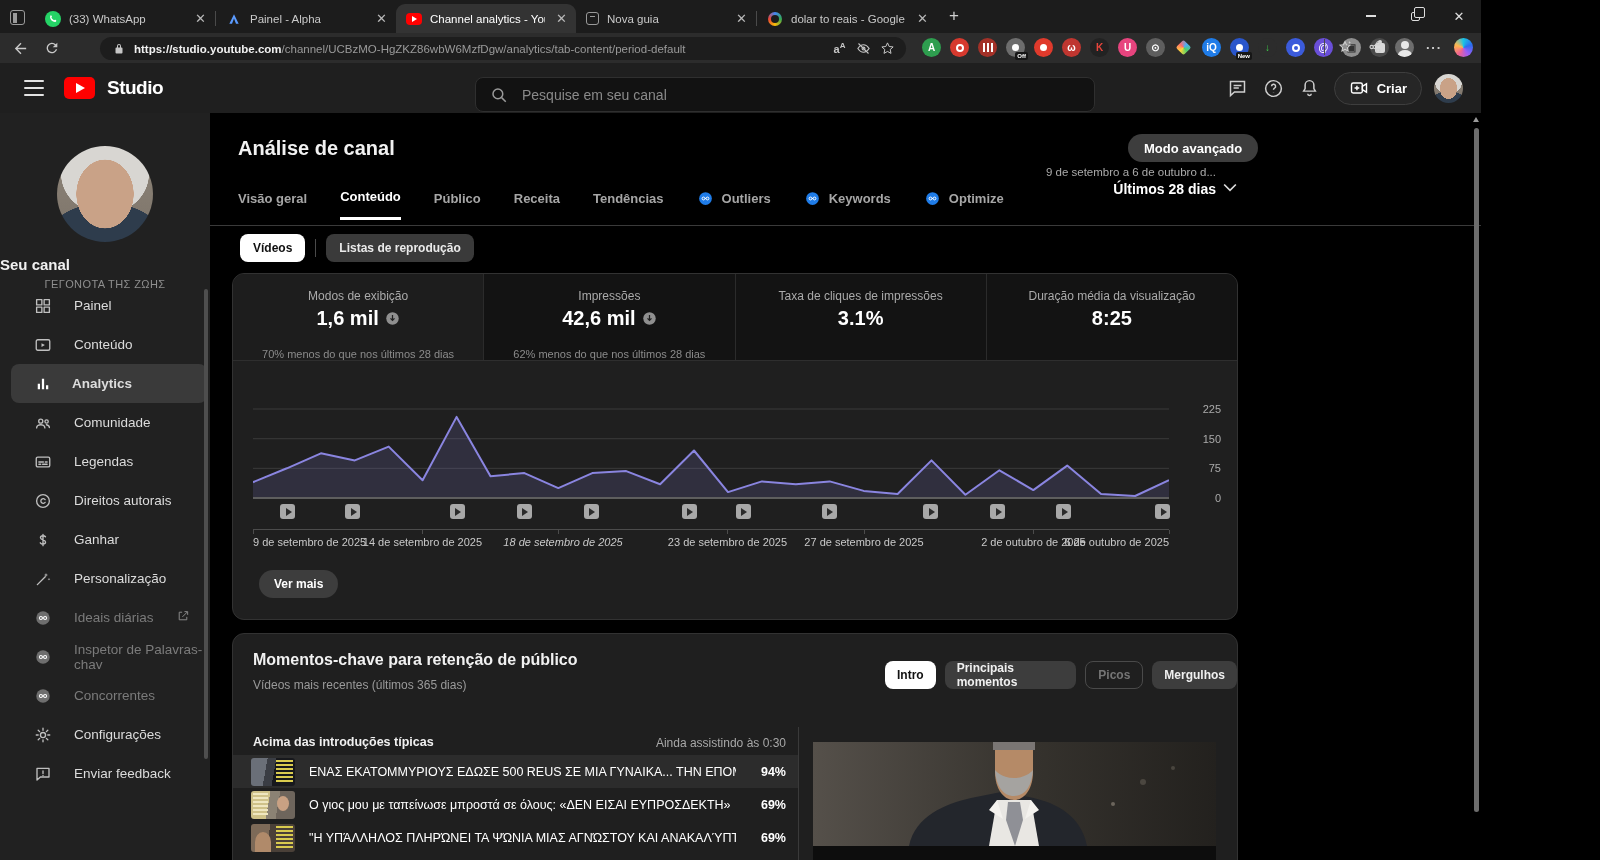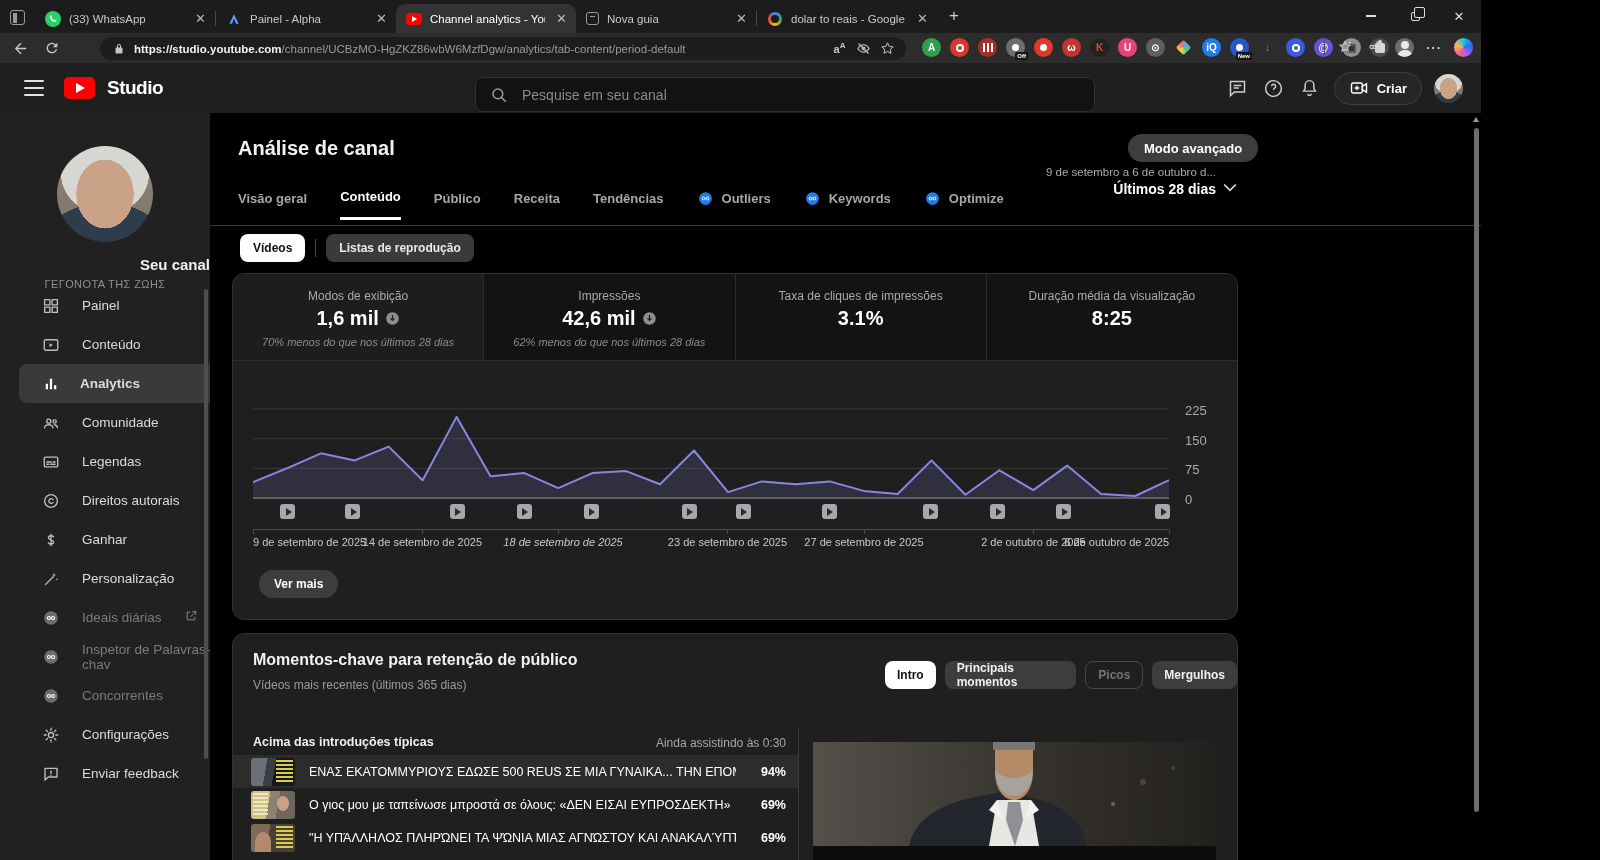--- a/index.html
+++ b/index.html
@@ -82,23 +82,23 @@
   .portrait{background:
      radial-gradient(ellipse 30% 36% at 50% 50%, #c9a287 0 99%, transparent 100%),
      radial-gradient(ellipse 46% 42% at 50% 29%, #d8d6d2 0 99%, transparent 100%),
      radial-gradient(ellipse 64% 44% at 50% 103%, #2e3c4c 0 99%, transparent 100%),
      linear-gradient(#8d8478,#7d746a);}
   .sh-avatar{width:29px;height:29px;border-radius:50%;}
 
   
   .sidebar{position:absolute;left:0;top:113px;width:210px;bottom:0;background:#212121;overflow:hidden;}
   .sb-avatar{position:absolute;left:57px;top:33px;width:96px;height:96px;border-radius:50%;}
-  .sb-title{position:absolute;left:0;top:143px;width:210px;text-align:right;font-size:15px;font-weight:bold;color:#f1f1f1;}
+  .sb-title{position:absolute;left:0;top:143px;width:210px;text-align:left;font-size:15px;font-weight:bold;color:#f1f1f1;}
   .sb-sub{position:absolute;left:0;top:165px;width:210px;text-align:center;font-size:11px;color:#8f8f8f;letter-spacing:.4px;}
-  .sb-menu{position:absolute;left:12px;top:173px;width:210px;}
+  .sb-menu{position:absolute;left:4px;top:173px;width:210px;}
   .sb-item{height:39px;display:flex;align-items:center;padding-left:30px;gap:22px;color:#dcdcdc;font-size:13.5px;}
   .sb-item .sb-ic{width:18px;height:18px;color:#bfbfbf;flex:none;display:flex;align-items:center;justify-content:center;font-size:16px;}
   .sb-item.active{background:#3a3a3a;border-radius:8px;margin:0 7px;padding-left:23px;font-weight:bold;gap:20px;}
   .sb-item.active .sb-ic{color:#fff;}
   .sb-item.dim{color:#7b7b7b;}
   .sb-item.dim .sb-ic{color:#7b7b7b;}
   .sb-ext{margin-left:auto;margin-right:24px;color:#8a8a8a;}
   .sb-scroll{position:absolute;right:2px;top:176px;width:4px;height:470px;background:#4e4e4e;border-radius:2px;}
 
   
@@ -123,23 +123,23 @@
 
   .card{position:absolute;background:#1f1f1f;border:1px solid #323232;border-radius:12px;}
   #card1{left:22px;top:160px;width:1006px;height:347px;}
   .mrow{position:absolute;top:0;left:0;width:100%;height:87px;display:flex;border-bottom:1px solid #2e2e2e;
         border-radius:11px 11px 0 0;overflow:hidden;}
   .mcol{flex:1;background:#131313;border-right:1px solid #2b2b2b;display:flex;flex-direction:column;align-items:center;padding-top:15px;}
   .mcol:last-child{border-right:none;}
   .mcol.sel{background:#1d1d1d;}
   .mlabel{font-size:12px;color:#aaa;}
   .mval{font-size:20px;color:#fff;font-weight:bold;margin-top:4px;display:flex;gap:6px;align-items:center;}
-  .mnote{font-size:11px;color:#8b8b8b;font-style:italic;margin-top:6px;}
+  .mnote{font-size:11px;color:#8b8b8b;margin-top:18px;}
   #chart{position:absolute;left:20px;top:127px;width:916px;height:105px;}
-  .ylab{position:absolute;left:952px;width:36px;font-size:13px;color:#aaa;}
+  .ylab{position:absolute;left:952px;width:36px;font-size:11px;color:#aaa;text-align:right;}
   .pm{position:absolute;top:230px;width:15px;height:15px;background:#a8a8a8;border-radius:3px;display:flex;align-items:center;justify-content:center;}
   .pm::before{content:"";border-left:6px solid #2b2b2b;border-top:4px solid transparent;border-bottom:4px solid transparent;margin-left:2px;}
   .axline{position:absolute;left:20px;top:255px;width:916px;height:1px;background:#4c4c4c;}
   .tick{position:absolute;top:256px;width:1px;height:4px;background:#4c4c4c;}
   .xlab{position:absolute;top:262px;font-size:11px;color:#c9c9c9;white-space:nowrap;}
   .vermais{position:absolute;left:26px;top:296px;height:28px;padding:0 15px;background:#3d3d3d;border-radius:15px;
            color:#fff;font-size:12px;font-weight:bold;display:flex;align-items:center;}
 
   #card2{left:22px;top:520px;width:1006px;height:360px;}
   .r-title{position:absolute;left:20px;top:17px;font-size:16px;font-weight:bold;color:#f1f1f1;}

